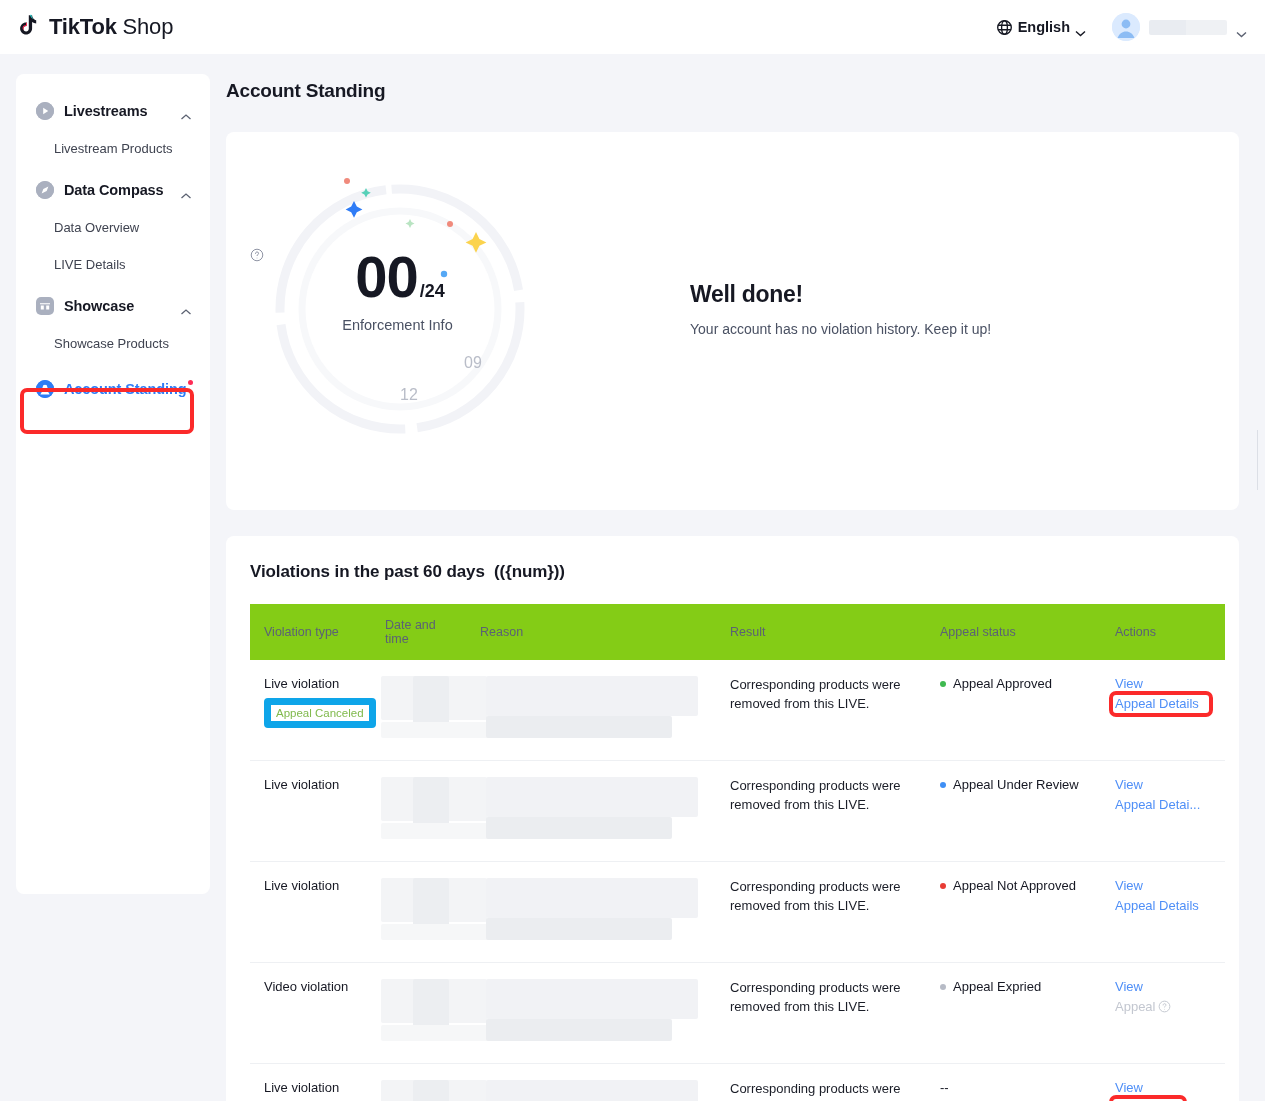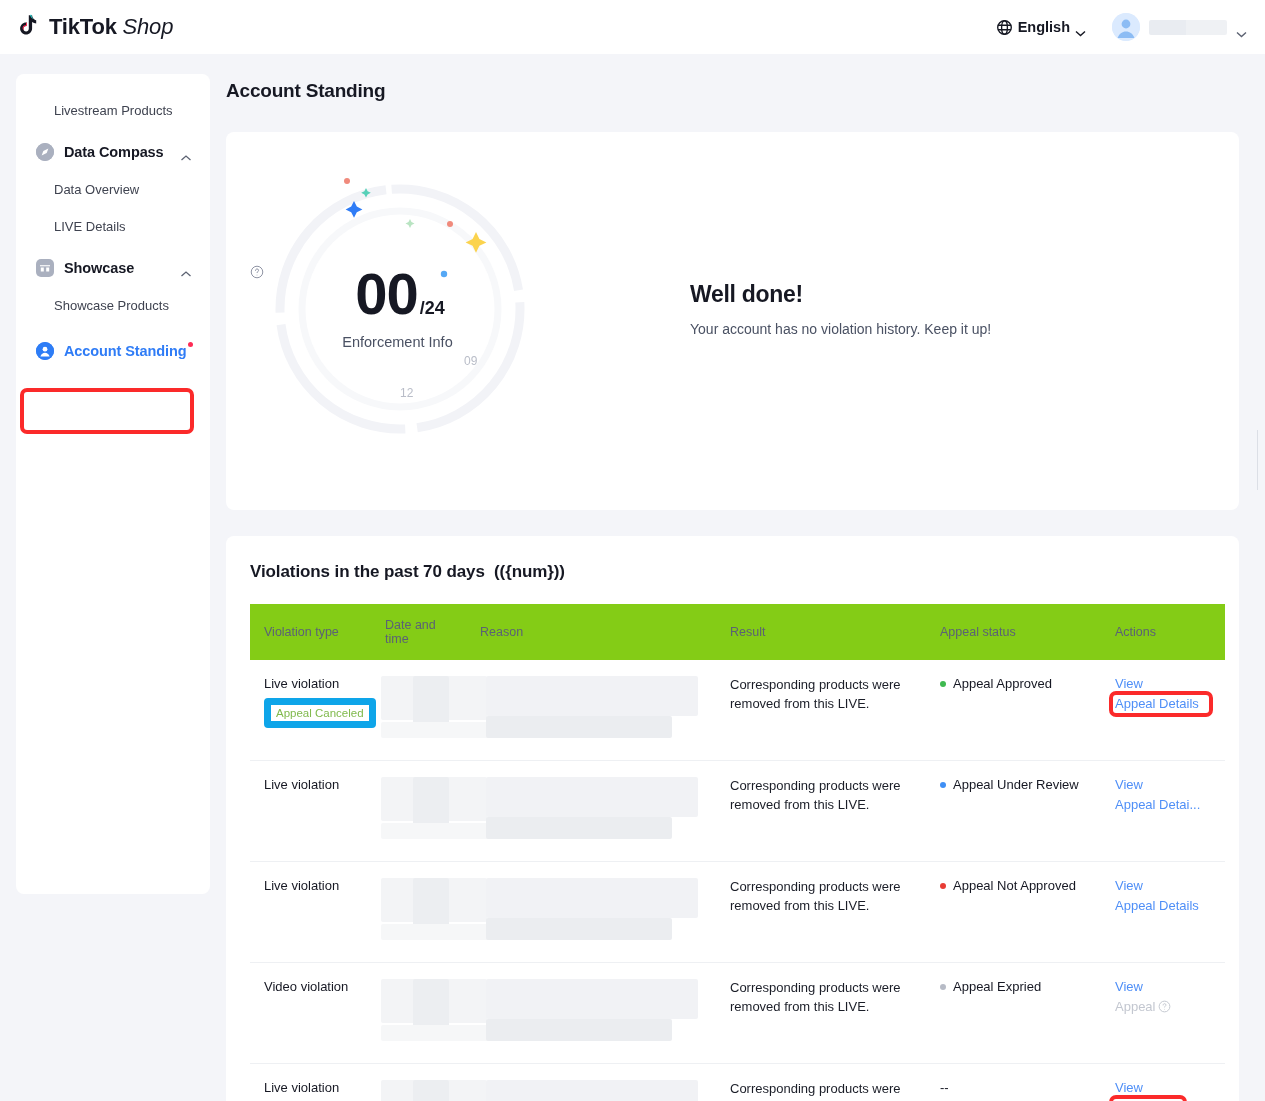--- a/index.html
+++ b/index.html
@@ -13,21 +13,21 @@
 
   
   .topbar {
     position: absolute; top: 0; left: 0; width: 1265px; height: 54px;
     background: #fff; display: flex; align-items: center;
     justify-content: space-between; padding: 0 18px 0 16px;
   }
   .brand { display: flex; align-items: center; gap: 7px; }
   .brand-logo { width: 26px; height: 26px; position: relative; display: block; }
   .brand-text { font-size: 22px; font-weight: 700; color: #161823; letter-spacing: -0.2px; }
-  .brand-text .shop { font-weight: 400; font-style: italic; }
+  .brand-text .shop { font-weight: 400; }
 
   .topright { display: flex; align-items: center; gap: 26px; }
   .lang { display: flex; align-items: center; gap: 5px; font-size: 14.5px; font-weight: 700; color: #161823; cursor: pointer; }
   .globe { width: 17px; height: 17px; display: block; }
   .caret { width: 11px; height: 7px; display: block; }
   .account { display: flex; align-items: center; gap: 9px; cursor: pointer; }
   .avatar {
     width: 28px; height: 28px; border-radius: 50%;
     background: #dbeafe; display: flex; align-items: center;
     justify-content: center; overflow: hidden;
@@ -91,35 +91,35 @@
   .card-title { font-size: 16px; font-weight: 700; color: #161823; letter-spacing: -0.1px; }
   .ov-head { display: flex; align-items: center; justify-content: space-between; }
   .ov-head-right { display: flex; align-items: center; gap: 9px; }
   .ov-redact { width: 152px; height: 14px; background: #eef0f4; border-radius: 2px; }
   .q-ico { width: 15px; height: 15px; display: block; }
 
   .gauge-wrap { position: relative; display: flex; align-items: center; margin-top: 6px; }
   .gauge { position: relative; width: 420px; height: 290px; }
   .gauge svg { position: absolute; left: 0; top: 0; }
   .gauge-center {
-    position: absolute; left: 0; top: 84px; width: 300px; text-align: center; margin-top: 17px;
+    position: absolute; left: 0; top: 84px; width: 300px; text-align: center;
   }
   .gauge-num {
     font-size: 58px; font-weight: 700; color: #161823; line-height: 1;
     letter-spacing: -1px; display: inline-block; vertical-align: baseline;
   }
   .gauge-den {
     font-size: 18px; font-weight: 700; color: #161823; display: inline-block;
     vertical-align: baseline; margin-left: 2px;
   }
   .gauge-label {
     margin-top: 11px; font-size: 14.5px; color: #4a5163;
     display: flex; align-items: center; justify-content: center; gap: 5px;
   }
-  .tick { position: absolute; font-size: 12px; color: #b9bdc8; }
+  .tick { position: absolute; font-size: 16px; color: #b9bdc8; }
 
   .ov-msg { margin-left: 20px; }
   .ov-msg h2 { font-size: 23px; font-weight: 700; color: #161823; letter-spacing: -0.3px; }
   .ov-msg p { font-size: 14px; color: #4a5163; margin-top: 13px; }
 
   
   .card-violations { margin-top: 26px; padding: 26px 24px 24px 24px; min-height: 560px; }
   .viol-title { font-size: 17px; font-weight: 700; color: #161823; margin-bottom: 22px; letter-spacing: -0.1px; }
   .viol-title .count { font-weight: 700; }
 
@@ -222,20 +222,34 @@
             <path d="M1 1.5l4.5 4 4.5-4"></path>
           </svg>
       </span>
     </div>
   </div>
 </div>
 
 <div class="sidebar">
 
   <div class="nav-group">
+    <div class="nav-top">
+      <span class="nav-ico">
+        <svg width="18" height="18" viewBox="0 0 18 18">
+            <circle cx="9" cy="9" r="9" fill="#aab0bf"></circle>
+            <path d="M7.2 5.8l5 3.2-5 3.2z" fill="#fff"></path>
+          </svg>
+      </span>
+      <span class="nav-top-label">Livestreams</span>
+      <span class="chev">
+        <svg width="12" height="8" viewBox="0 0 12 8" fill="none" stroke="#5c6272" stroke-width="1.3">
+            <path d="M1.5 6l4.5-4 4.5 4"></path>
+          </svg>
+      </span>
+    </div>
     <div class="nav-sub">Livestream Products</div>
   </div>
 
   <div class="nav-group">
     <div class="nav-top">
       <span class="nav-ico">
         <svg width="18" height="18" viewBox="0 0 18 18">
             <circle cx="9" cy="9" r="9" fill="#aab0bf"></circle>
             <path d="M12.4 5.6L7.3 8.1 5.6 12.4l5.1-2.5z" fill="#fff"></path>
           </svg>
@@ -331,21 +345,21 @@
 
       <div class="ov-msg">
         <h2>Well done!</h2>
         <p>Your account has no violation history. Keep it up!</p>
       </div>
     </div>
   </div>
 
   <div class="card card-violations">
     <div class="viol-title">
-      <span>Violations in the past 70 days</span>&nbsp;
+      <span>Violations in the past 60 days</span>&nbsp;
       <span class="count">(({num}))</span>
     </div>
 
     <table>
       <thead>
         <tr>
           <th class="col-type">Violation type</th>
           <th class="col-date">Date and time</th>
           <th class="col-reason">Reason</th>
           <th class="col-result">Result</th>

